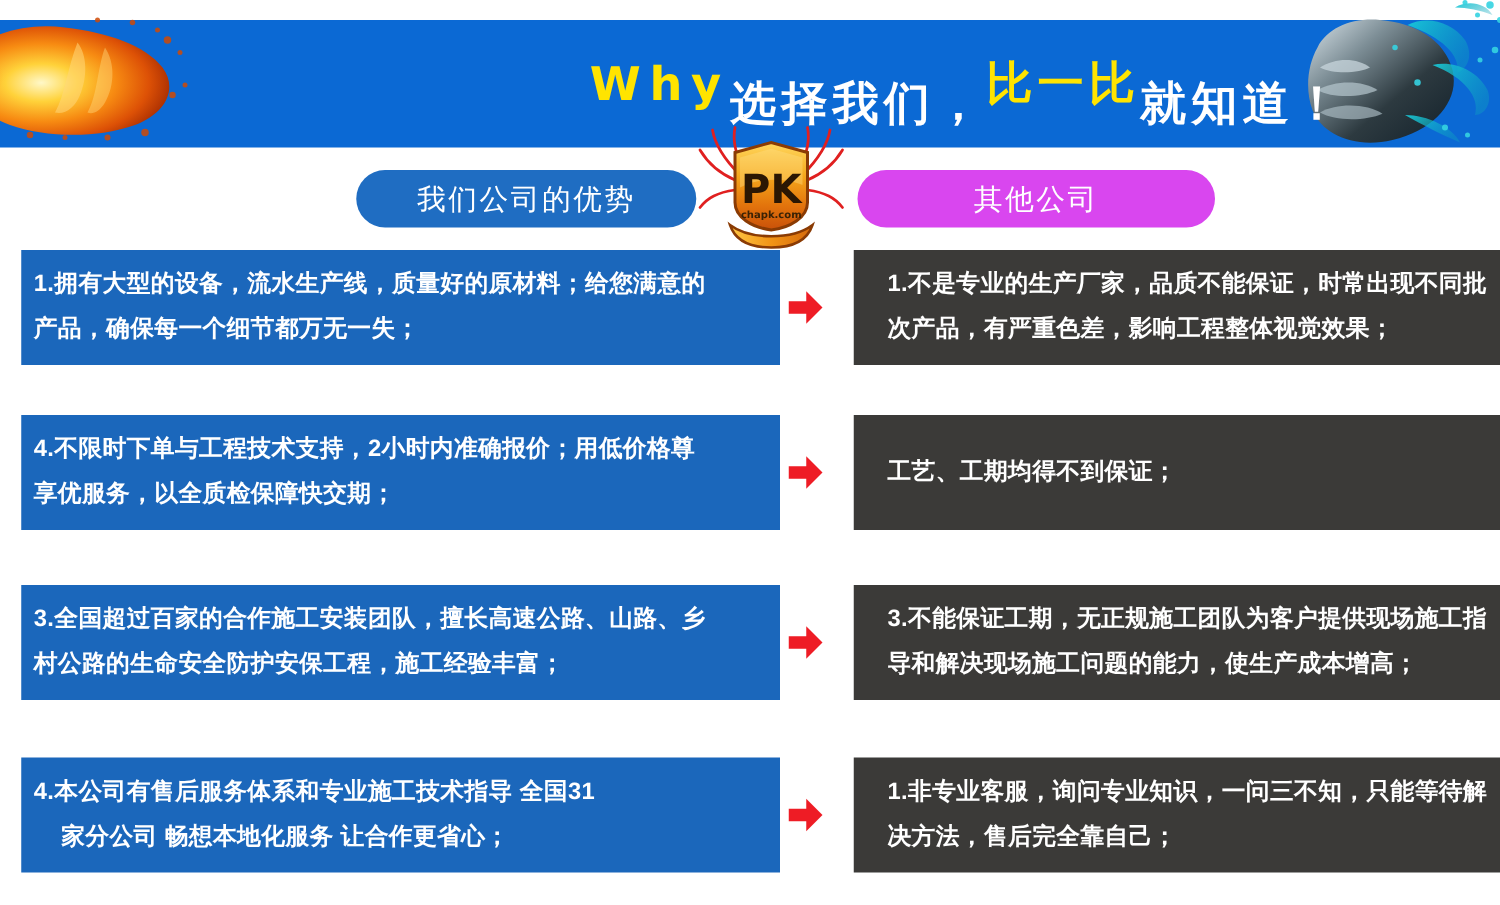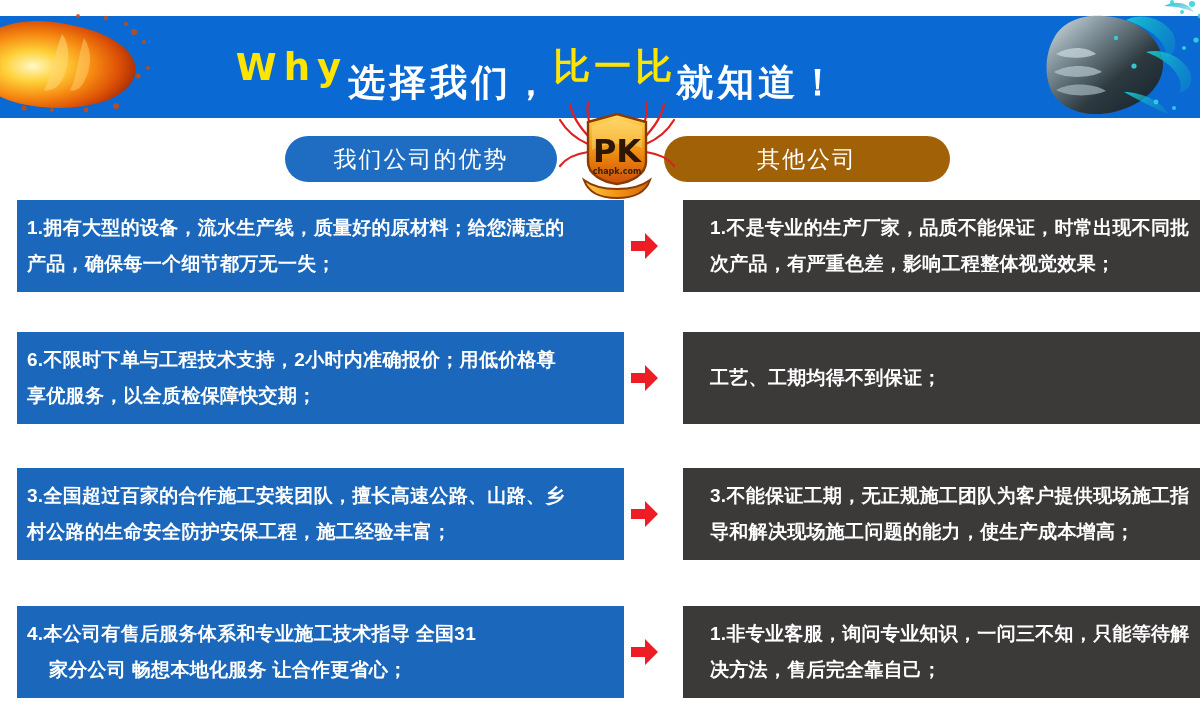--- a/index.html
+++ b/index.html
@@ -35,21 +35,21 @@
     width: 1200px; height: 102px;
     background: #0b69d4;
     overflow: hidden;
   }
   #banner-title {
     position: absolute;
     left: 0; top: 16px;
     width: 1076px; height: 102px;
     display: flex;
     align-items: center;
-    justify-content: center;
+    justify-content: flex-end;
     white-space: nowrap;
     letter-spacing: 4px;
     font-size: 37px;
     font-weight: bold;
     z-index: 6;
     pointer-events: none;
   }
   #banner-title .seg-y { color: #ffe400; }
   #banner-title .seg-w { color: #ffffff; margin-top: 32px; }
   #banner-title .seg-lat { letter-spacing: 7px; font-family: "DejaVu Sans", sans-serif; }
@@ -90,23 +90,23 @@
     font-size: 23px;
     font-weight: normal;
     letter-spacing: 2px;
   }
   #pill-ours {
     left: 285px;
     width: 272px;
     background: #1f6dc2;
   }
   #pill-others {
-    left: 664px;
+    left: 686px;
     width: 286px;
-    background: #a16207;
+    background: #d946ef;
   }
 
   
   #pk-badge {
     position: absolute;
     left: 558px;
     top: -36px;
     width: 118px;
     height: 100px;
     z-index: 7;
@@ -305,21 +305,21 @@
     <path d="M2 11 L16 11 L16 3 L29 16 L16 29 L16 21 L2 21 Z" fill="#ee1c25"></path>
   </svg>
   <div class="box box-right">
     <div class="nowrap">1.不是专业的生产厂家，品质不能保证，时常出现不同批</div>
     <div class="nowrap">次产品，有严重色差，影响工程整体视觉效果；</div>
   </div>
 </div>
 
 <div class="cmp-row" id="row-1">
   <div class="box box-left">
-    <div class="nowrap">6.不限时下单与工程技术支持，2小时内准确报价；用低价格尊</div>
+    <div class="nowrap">4.不限时下单与工程技术支持，2小时内准确报价；用低价格尊</div>
     <div class="nowrap">享优服务，以全质检保障快交期；</div>
   </div>
   <svg class="arrow" viewBox="0 0 30 32">
     <path d="M2 11 L16 11 L16 3 L29 16 L16 29 L16 21 L2 21 Z" fill="#ee1c25"></path>
   </svg>
   <div class="box box-right">
     <div class="nowrap">工艺、工期均得不到保证；</div>
   </div>
 </div>
 

